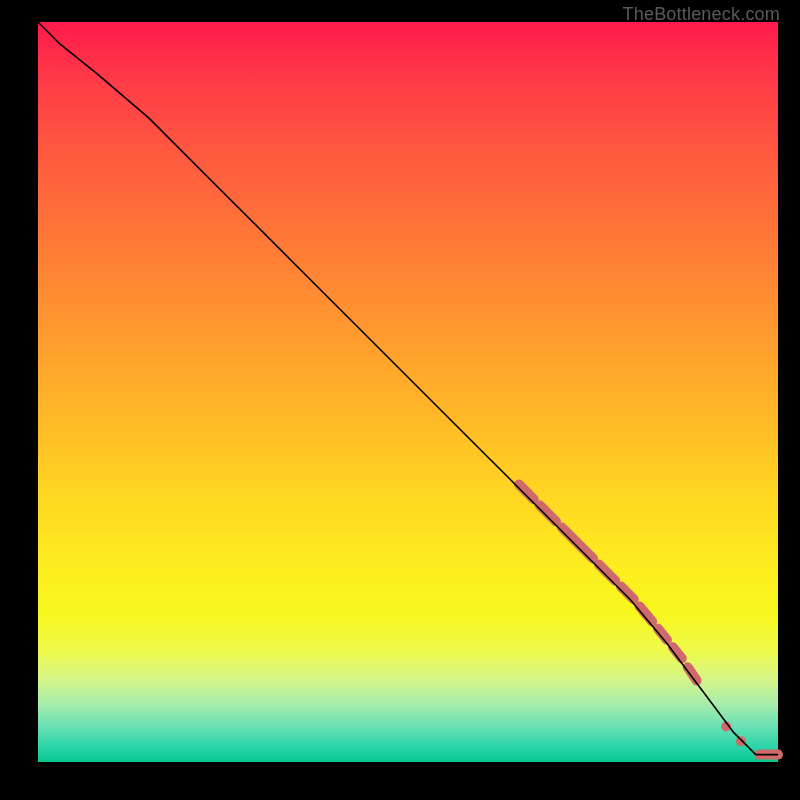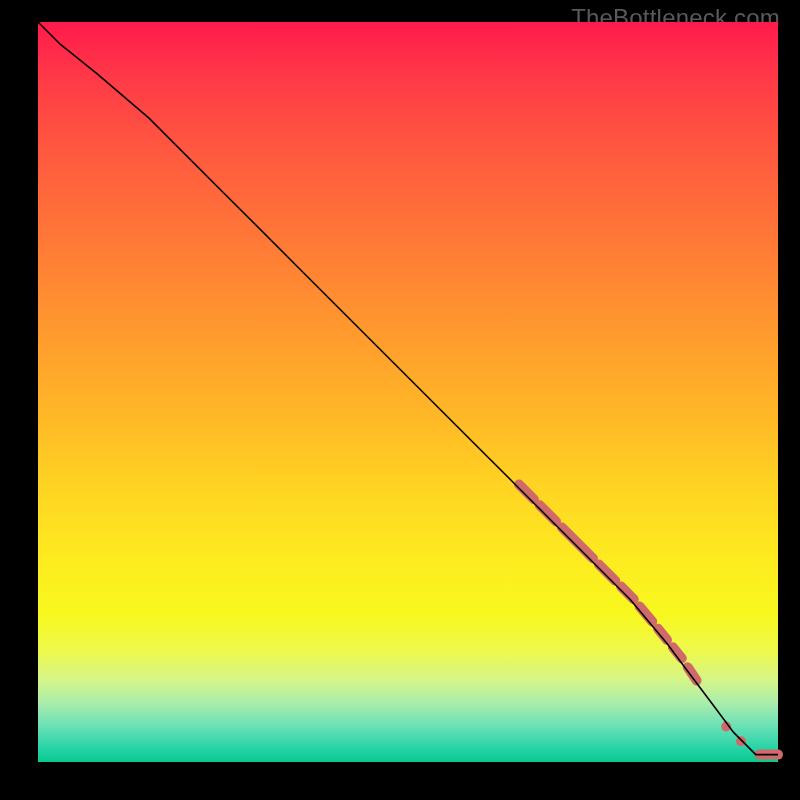--- a/index.html
+++ b/index.html
@@ -41,21 +41,21 @@
       #6ee1b6 95%,
       #2ad4a8 98%,
       #08c98f 100%
     );
   }
   .watermark {
     position: absolute;
     top: 4px;
     right: 20px;
     color: #5a5a5a;
-    font-size: 24px;
+    font-size: 18px;
     letter-spacing: 0.2px;
     user-select: none;
   }
   svg.curve {
     position: absolute;
     left: 0;
     top: 0;
     width: 740px;
     height: 740px;
     overflow: visible;

